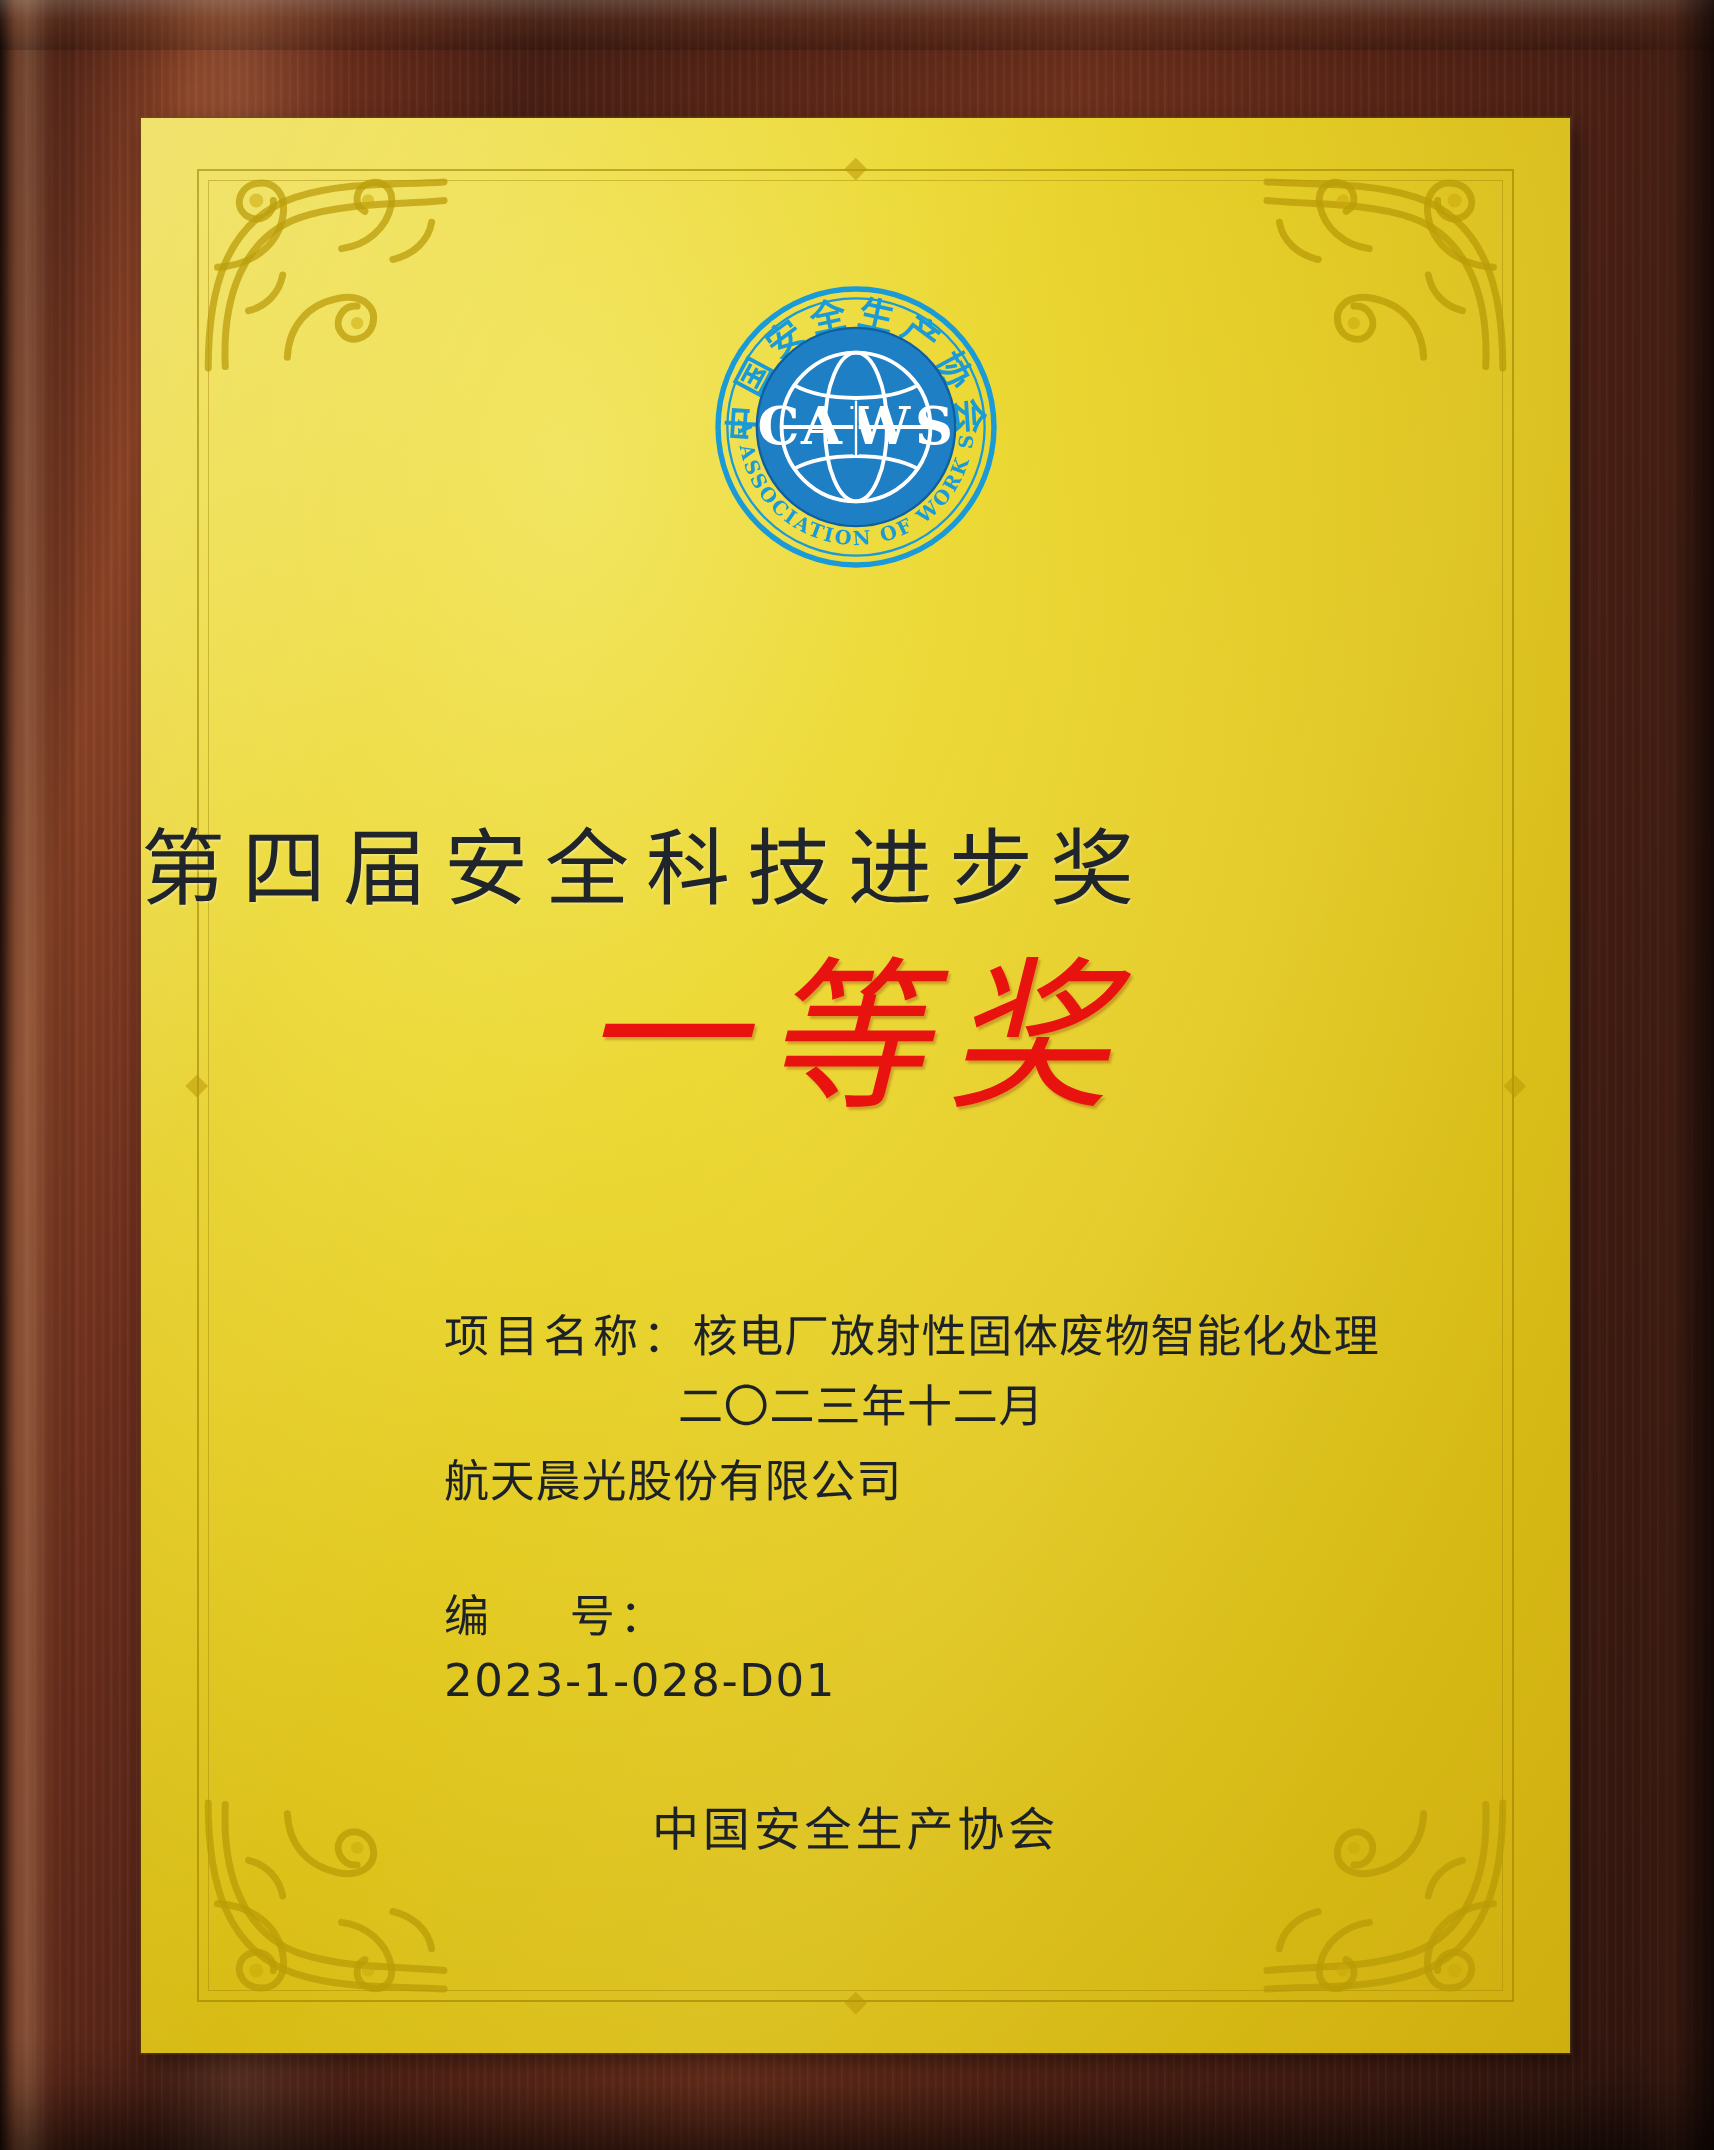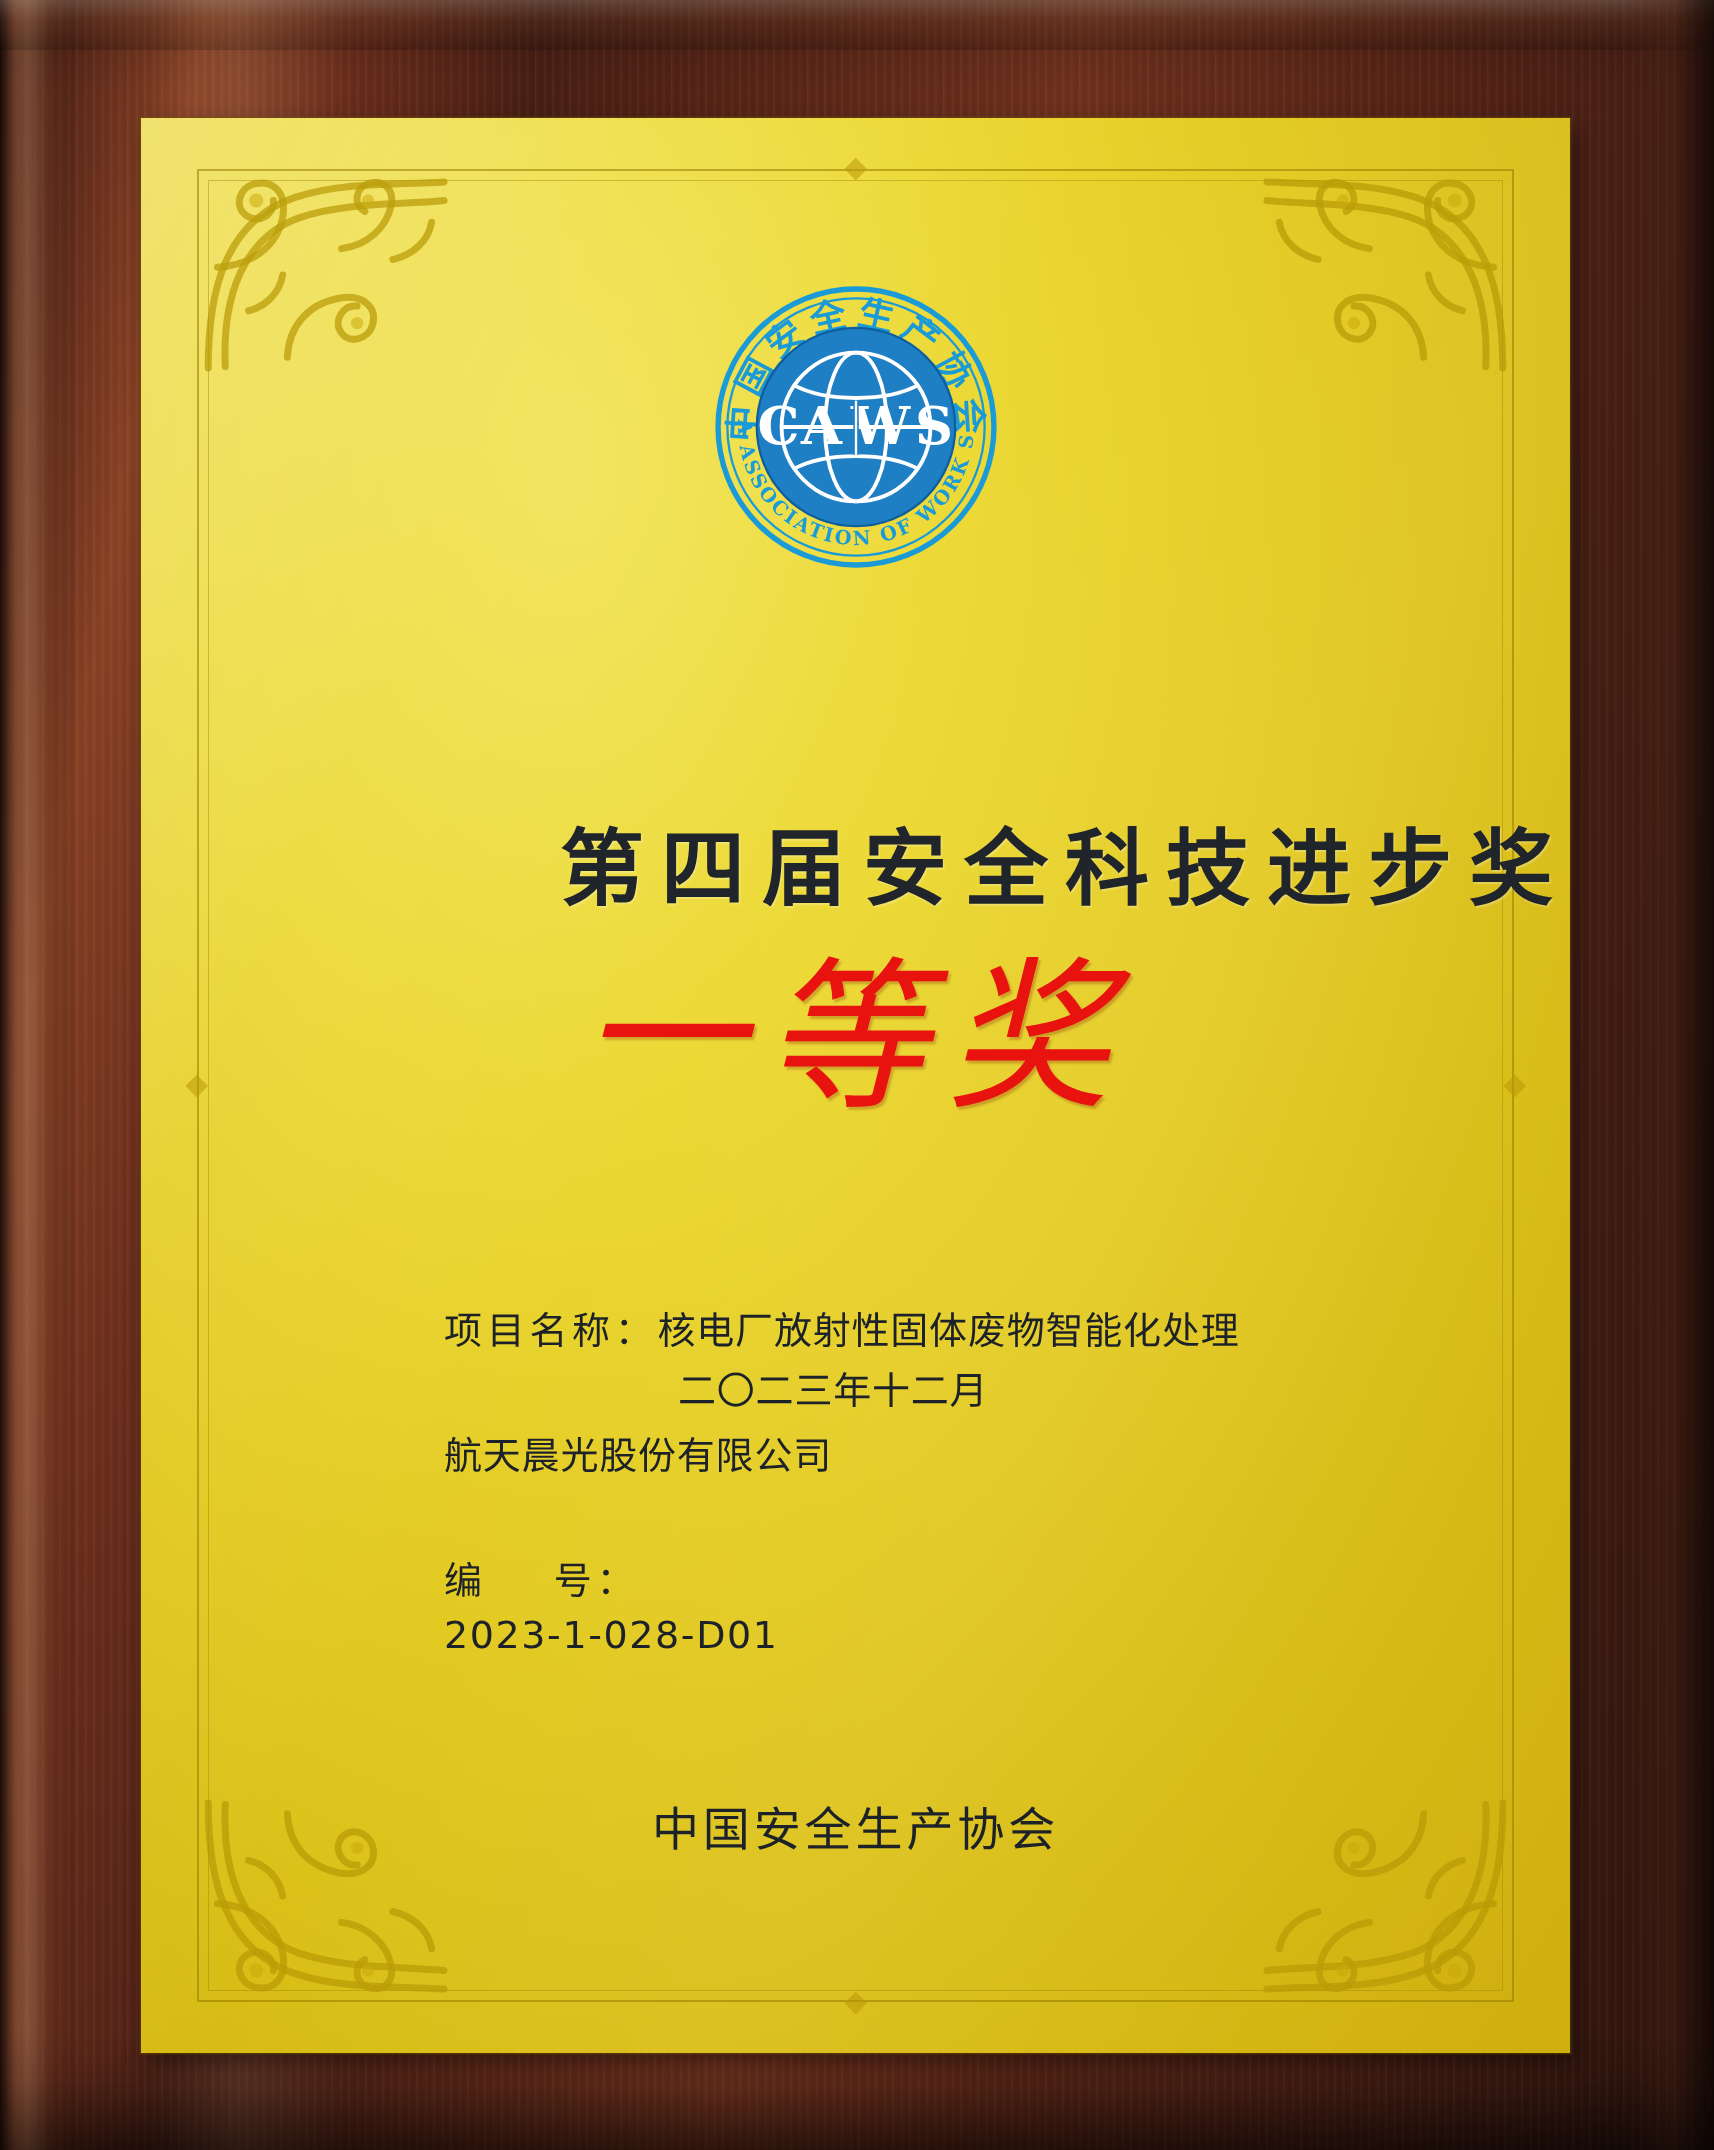--- a/index.html
+++ b/index.html
@@ -163,23 +163,23 @@
     top: 154px;
     width: 310px;
     height: 310px;
   }
 
   
   .title {
     position: absolute;
     left: 0; right: 0;
     top: 683px;
-    text-align: right;
+    text-align: left;
     font-family: "DejaVu Sans", "Liberation Sans", sans-serif;
-    font-weight: bold;
+    font-weight: normal;
     font-size: 84px;
     letter-spacing: 17px;
     color: #20252c;
     text-shadow: 1.6px 2.3px 1.6px rgba(255,255,255,0.25);
   }
   .grand {
     position: absolute;
     left: 0; right: 0;
     top: 838px;
     text-align: center;
@@ -193,21 +193,21 @@
     line-height: 1;
   }
 
   .fields {
     position: absolute;
     left: 303px;
     top: 1187px;
     width: 1009px;
     color: #1d2229;
     font-family: "DejaVu Sans", "Liberation Sans", sans-serif;
-    font-size: 38px;
+    font-size: 45px;
     line-height: 1.42;
   }
   .field-row {
     display: flex;
     align-items: flex-start;
     margin-bottom: 6.2px;
   }
   .field-label {
     flex: 0 0 auto;
     letter-spacing: 4.7px;

